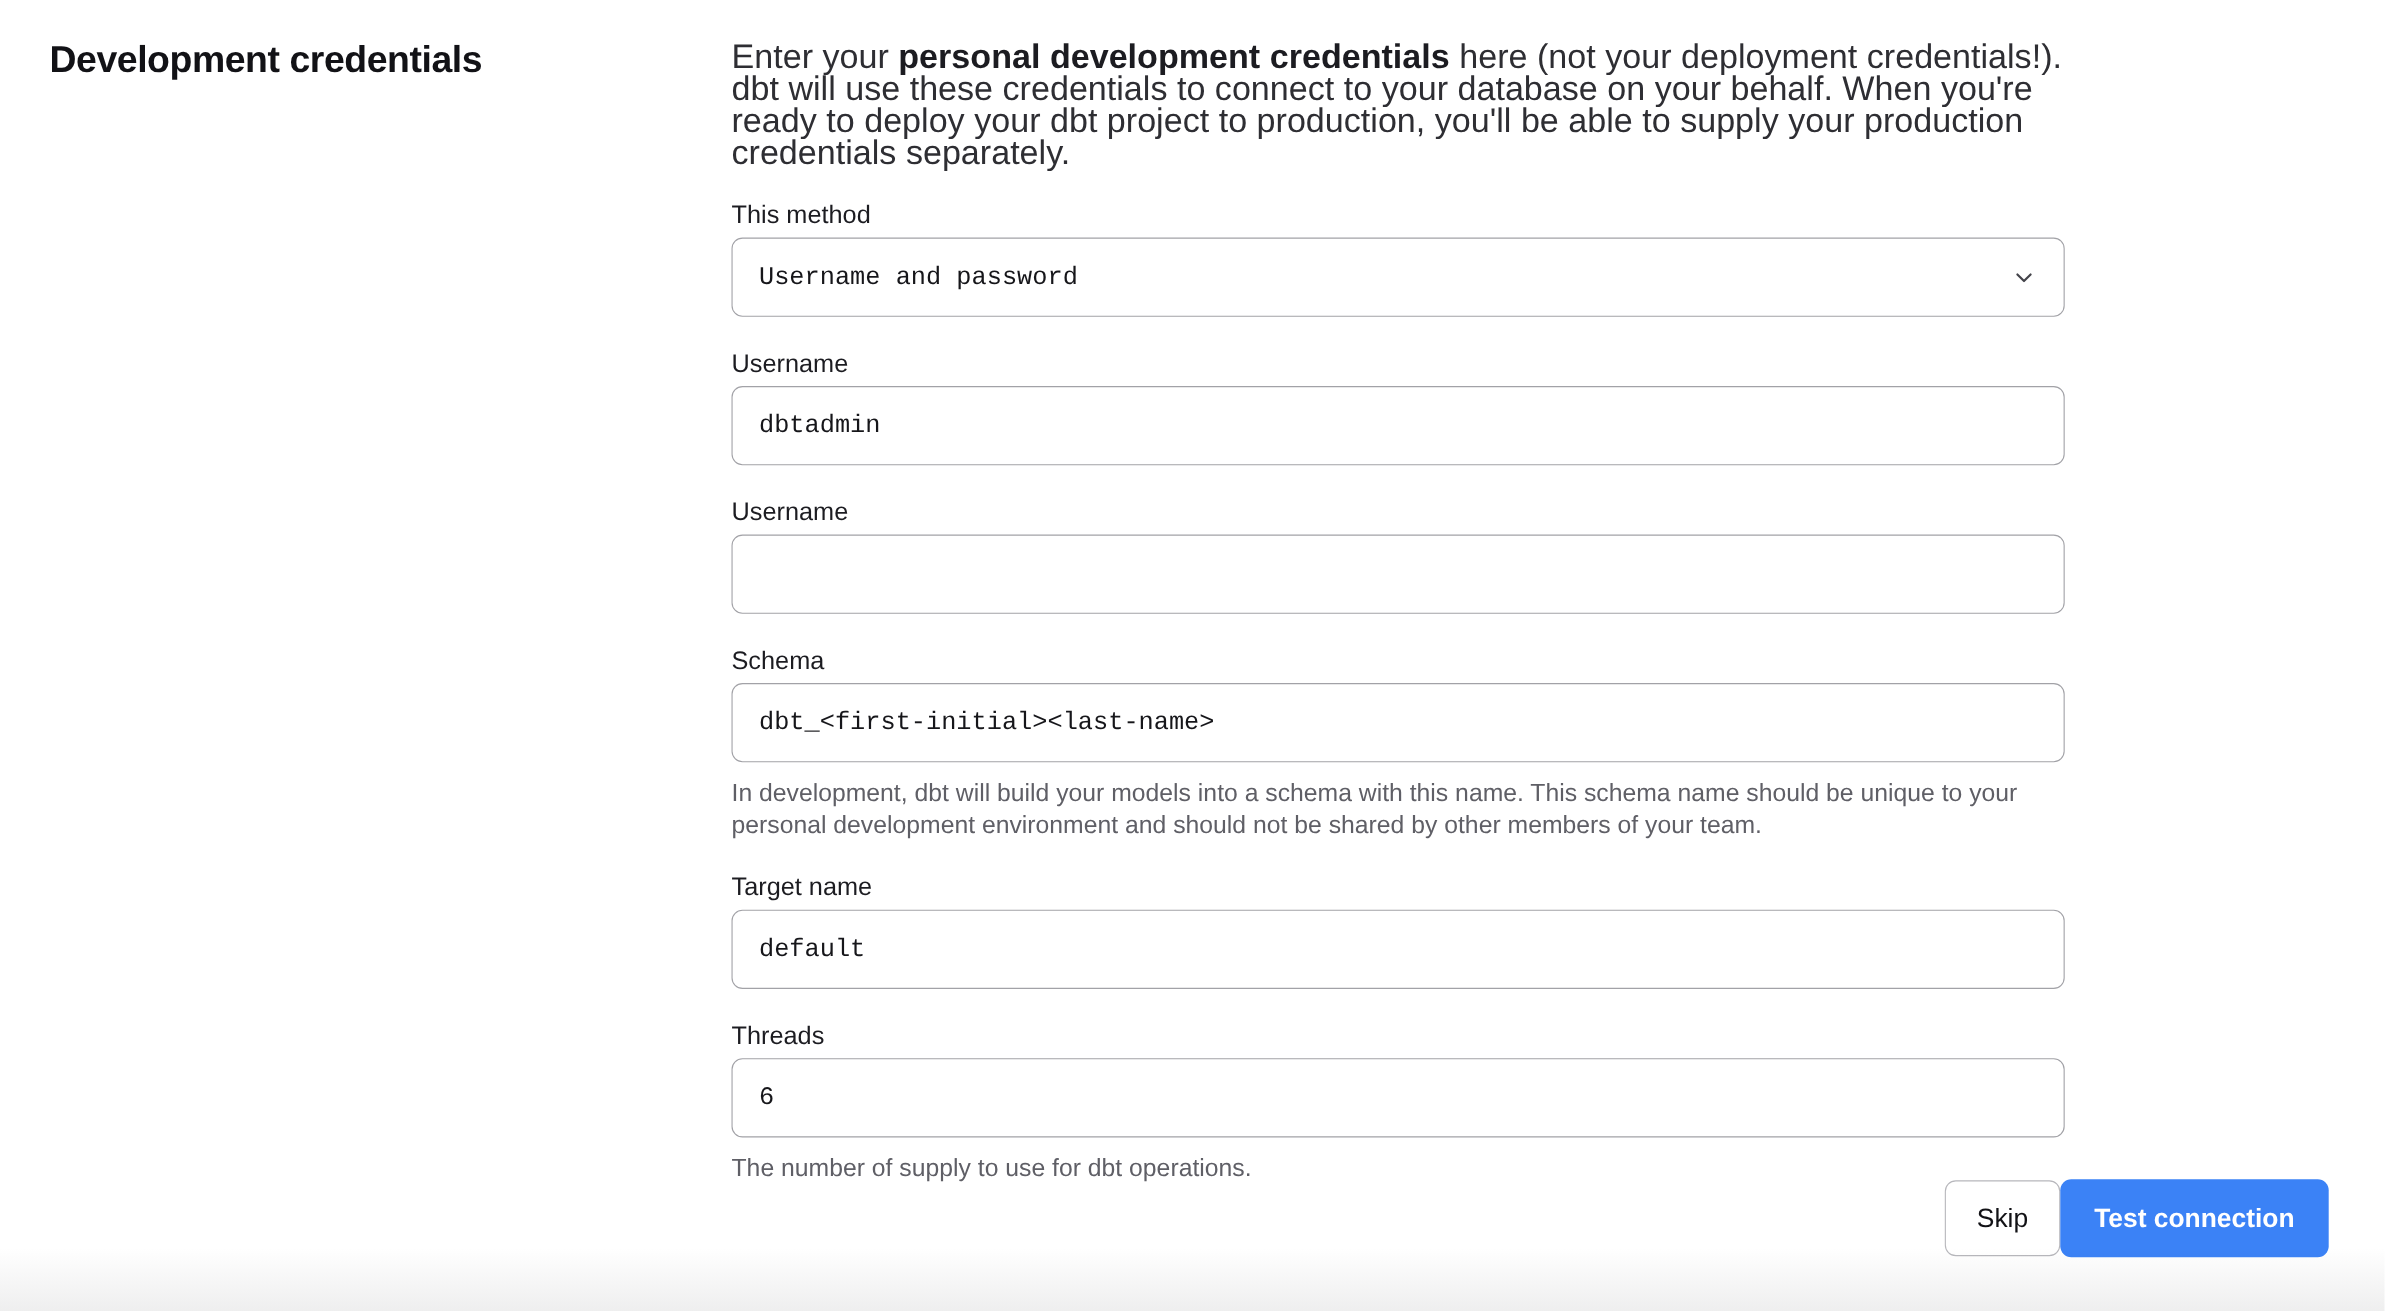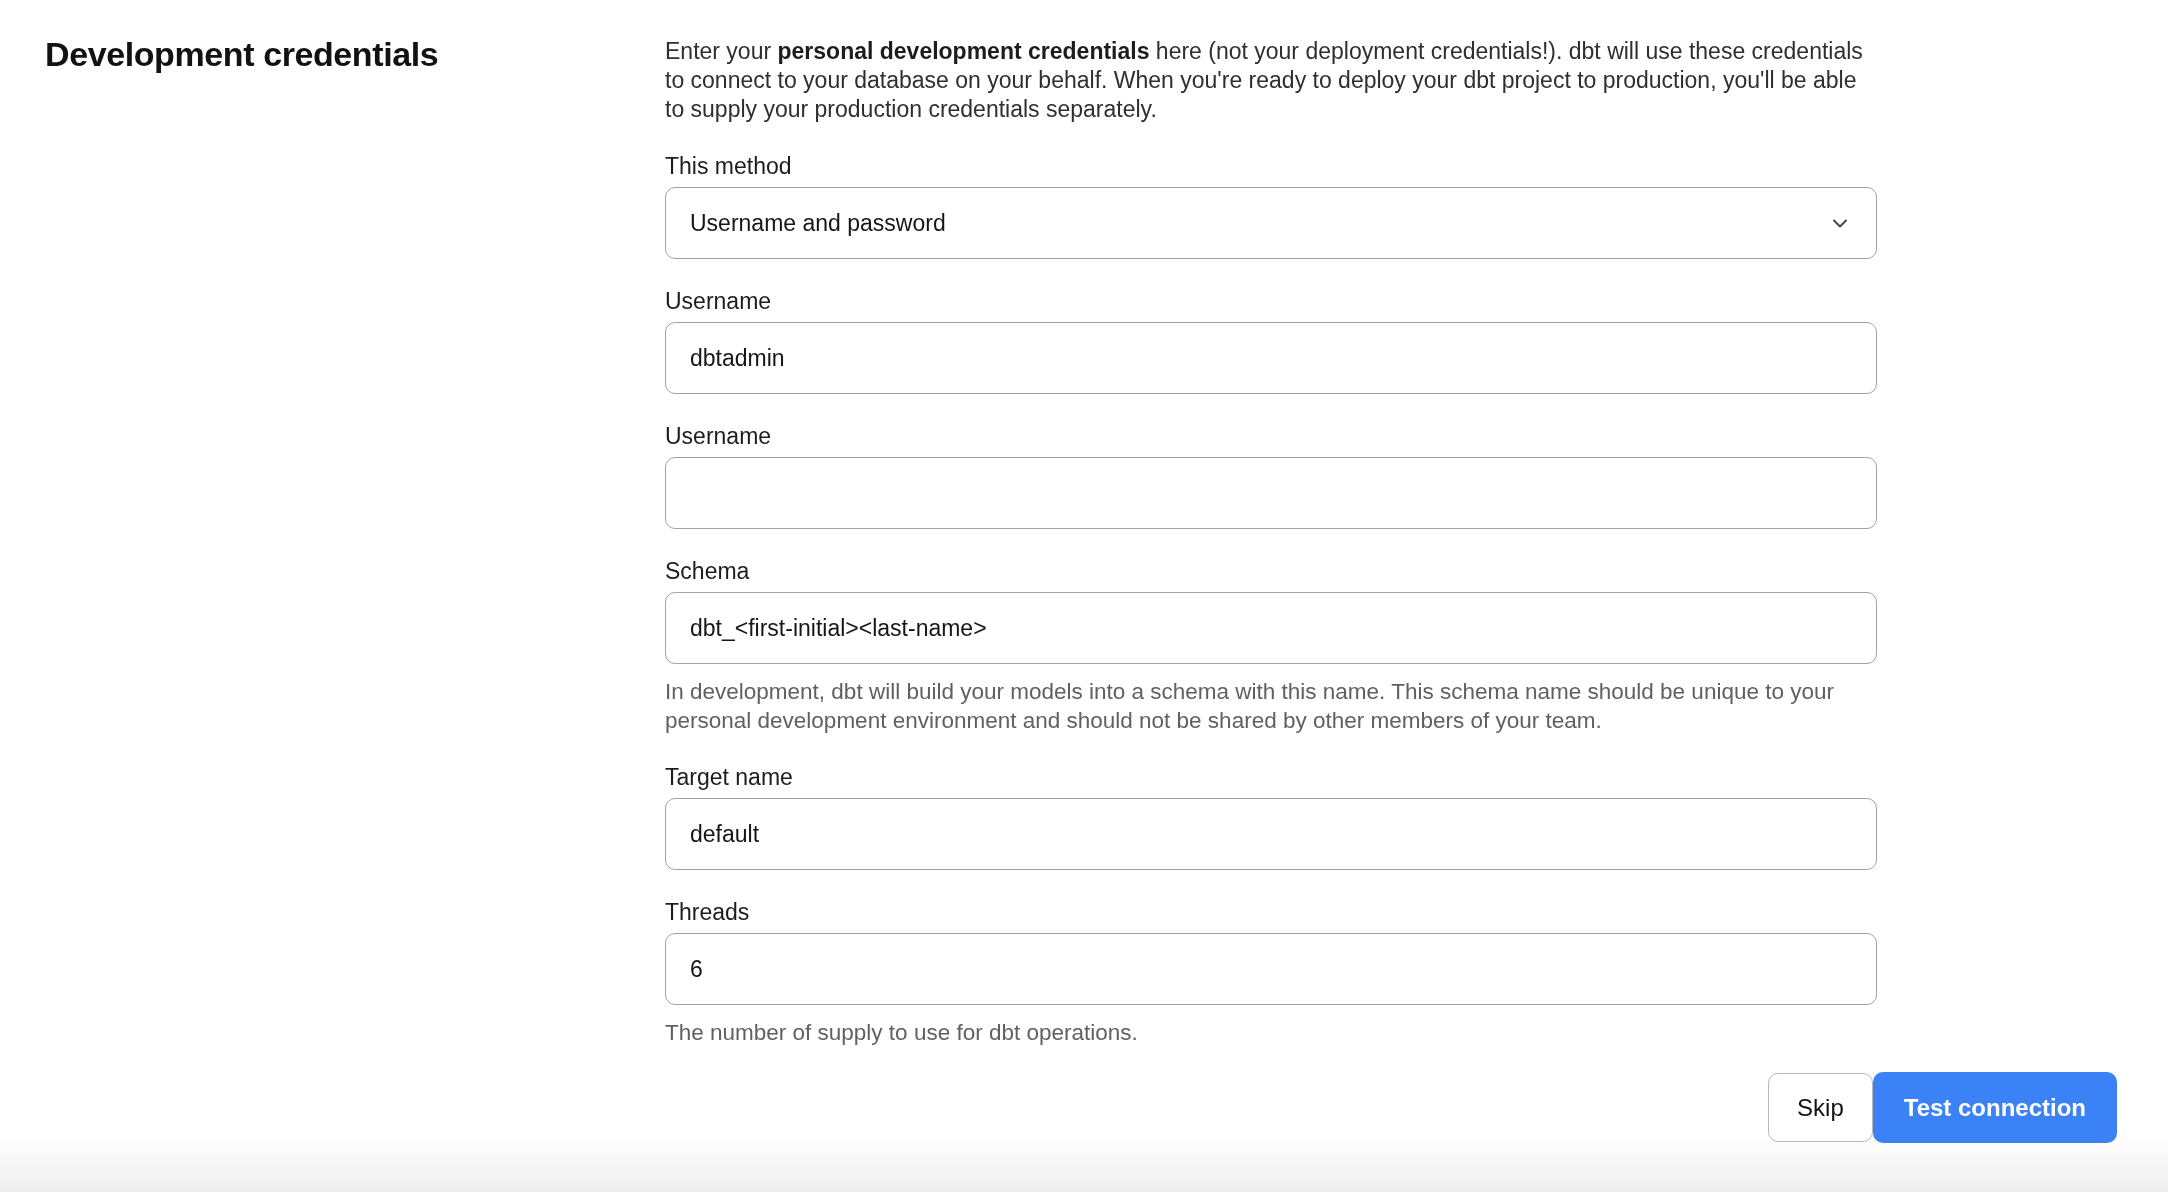--- a/index.html
+++ b/index.html
@@ -31,40 +31,40 @@
     font-weight: 700;
     letter-spacing: -0.4px;
     color: #121216;
   }
   .right-col {
     width: 1212px;
     flex: 0 0 1212px;
   }
   .intro {
     margin: 3px 0 0 0;
-    font-size: 23px;
+    font-size: 31px;
     line-height: 29px;
     color: #2e2e33;
   }
   .intro b { color: #1c1c21; }
   .field { margin-top: 28px; }
   .field-label {
     display: block;
     font-size: 23px;
     line-height: 28px;
     color: #1c1c21;
     margin-bottom: 7px;
   }
   .control {
     width: 100%;
     height: 72px;
     background: #ffffff;
     border: 1px solid #a2a2a7;
     border-radius: 10px;
-    font-family: Liberation Sans, sans-serif;
+    font-family: Liberation Mono, monospace;
     font-size: 23px;
     color: #16161a;
     padding: 0 24px;
   }
   input.control { outline: none; }
   .select-box {
     display: flex;
     align-items: center;
     justify-content: space-between;
     cursor: pointer;

